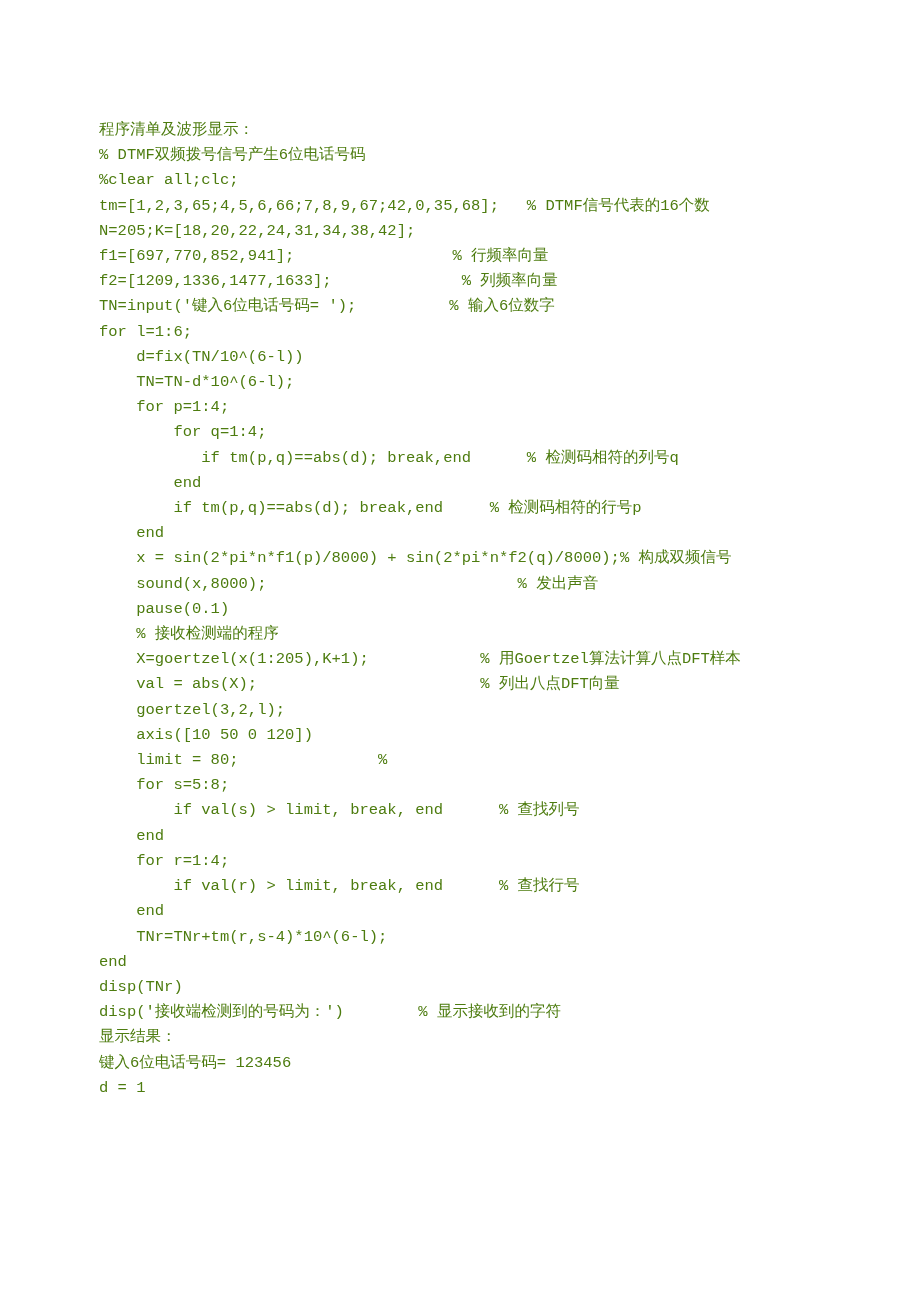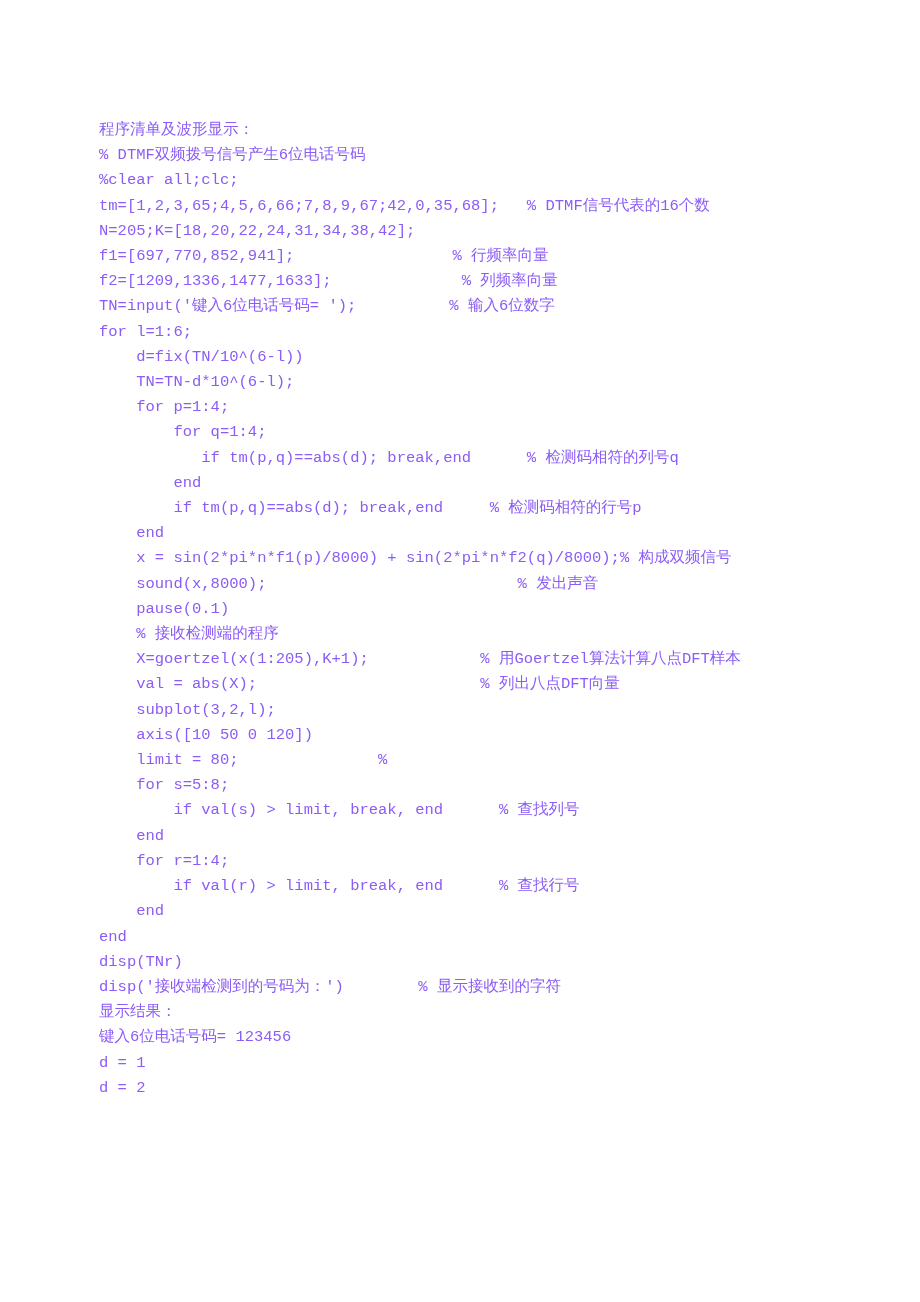--- a/index.html
+++ b/index.html
@@ -9,21 +9,21 @@
     width: 920px;
   }
   body {
     padding: 118px 99px 80px 99px;
     box-sizing: border-box;
   }
   .line {
     font-family: "SimSun", "NSimSun", "Songti SC", "Courier New", monospace;
     font-size: 15.5px;
     line-height: 25.2px;
-    color: #8b5cf6;
+    color: #4d7c0f;
     white-space: pre;
     letter-spacing: 0px;
   }
 </style>
 </head>
 <body>
 
 <div id="container">
     <div class="line">程序清单及波形显示：</div>
     <div class="line">% DTMF双频拨号信号产生6位电话号码</div>
@@ -41,29 +41,29 @@
     <div class="line">           if tm(p,q)==abs(d); break,end      % 检测码相符的列号q</div>
     <div class="line">        end</div>
     <div class="line">        if tm(p,q)==abs(d); break,end     % 检测码相符的行号p</div>
     <div class="line">    end</div>
     <div class="line">    x = sin(2*pi*n*f1(p)/8000) + sin(2*pi*n*f2(q)/8000);% 构成双频信号</div>
     <div class="line">    sound(x,8000);                           % 发出声音</div>
     <div class="line">    pause(0.1)</div>
     <div class="line">    % 接收检测端的程序</div>
     <div class="line">    X=goertzel(x(1:205),K+1);            % 用Goertzel算法计算八点DFT样本</div>
     <div class="line">    val = abs(X);                        % 列出八点DFT向量</div>
-    <div class="line">    subplot(3,2,l);</div>
+    <div class="line">    goertzel(3,2,l);</div>
     <div class="line">    axis([10 50 0 120])</div>
     <div class="line">    limit = 80;               %</div>
     <div class="line">    for s=5:8;</div>
     <div class="line">        if val(s) &gt; limit, break, end      % 查找列号</div>
     <div class="line">    end</div>
     <div class="line">    for r=1:4;</div>
     <div class="line">        if val(r) &gt; limit, break, end      % 查找行号</div>
     <div class="line">    end</div>
+    <div class="line">    TNr=TNr+tm(r,s-4)*10^(6-l);</div>
     <div class="line">end</div>
     <div class="line">disp(TNr)</div>
     <div class="line">disp('接收端检测到的号码为：')        % 显示接收到的字符</div>
     <div class="line">显示结果：</div>
     <div class="line">键入6位电话号码= 123456</div>
     <div class="line">d = 1</div>
-    <div class="line">d = 2</div>
   </div>
 
 </body></html>

